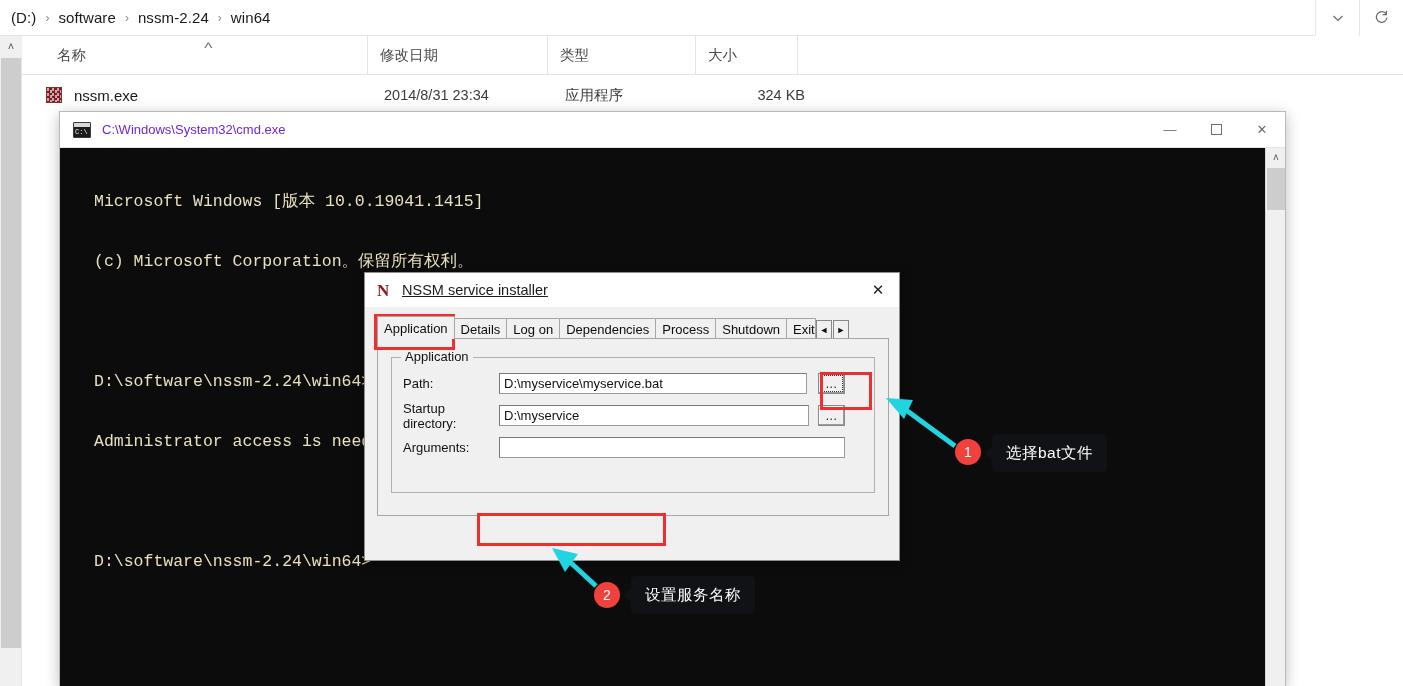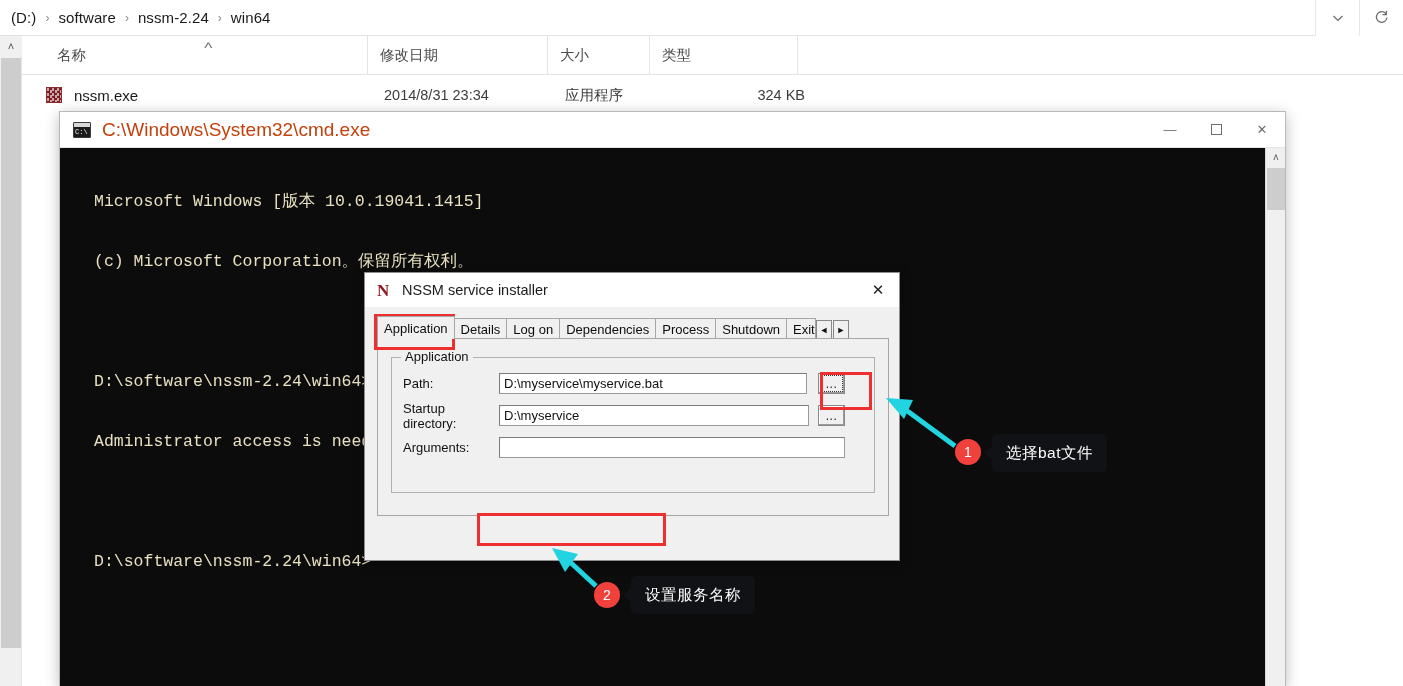--- a/index.html
+++ b/index.html
@@ -94,21 +94,21 @@
     background: #1b1b1b; border: 1px solid #3b3b3b; border-radius: 1px;
     position: relative; overflow: hidden;
   }
   .cmd-ico::before {
     content: ""; position: absolute; left: 0; right: 0; top: 0; height: 4px; background: #d8d8d8;
   }
   .cmd-ico::after {
     content: "C:\\"; position: absolute; left: 1px; top: 3px; font-size: 7px; color: #f2f2f2;
     font-family: "Liberation Mono", monospace; line-height: 12px;
   }
-  .cmd-titletext { font-size: 19px; color: #c2410c; flex: 1; }
+  .cmd-titletext { font-size: 13px; color: #6d28d9; flex: 1; }
   .cmd-btns { display: flex; height: 36px; }
   .cmd-btn {
     width: 46px; height: 36px; display: flex; align-items: center; justify-content: center;
     color: #6e6e6e; font-size: 13px;
   }
   .cmd-body {
     position: absolute; left: 0; top: 36px; right: 0; bottom: 0;
     background: #0c0c0c; overflow: hidden;
   }
   .console {
@@ -139,21 +139,21 @@
     background: #f0f0f0; border: 1px solid #8e8e8e;
     box-shadow: 0 2px 10px rgba(0,0,0,.35);
   }
   .nssm-title {
     height: 34px; background: #ffffff; display: flex; align-items: center;
   }
   .nssm-logo {
     width: 16px; margin-left: 12px; margin-right: 9px; font-size: 17px; font-weight: bold;
     color: #8e1b20; font-family: "Liberation Serif", serif; line-height: 1;
   }
-  .nssm-titletext { font-size: 14.5px; color: #1b1b1b; flex: 1; }
+  .nssm-titletext { font-size: 14.5px; color: #1b1b1b; flex: 1; text-decoration: underline; }
   .nssm-close {
     width: 42px; height: 34px; display: flex; align-items: center; justify-content: center;
     color: #202020; font-size: 15px;
   }
 
   .tabstrip {
     position: absolute; left: 12px; top: 44px; width: 512px; height: 22px;
     display: flex; align-items: flex-end;
   }
   .tab {
@@ -270,25 +270,25 @@
     </div>
 
     <div class="colheader">
       <div class="col col-name">
         <span>名称</span>
         <span class="sortcaret">˄</span>
       </div>
       <div class="col col-date">
         <span>修改日期</span>
       </div>
+      <div class="col col-type">
+        <span>类型</span>
+      </div>
       <div class="col col-size">
         <span>大小</span>
-      </div>
-      <div class="col col-type">
-        <span>类型</span>
       </div>
       <div class="col-end"></div>
     </div>
 
     <div class="filerow">
       <div class="fileicon"></div>
       <div class="filename">nssm.exe</div>
       <div class="filedate">2014/8/31 23:34</div>
       <div class="filetype">应用程序</div>
       <div class="filesize">324 KB</div>

